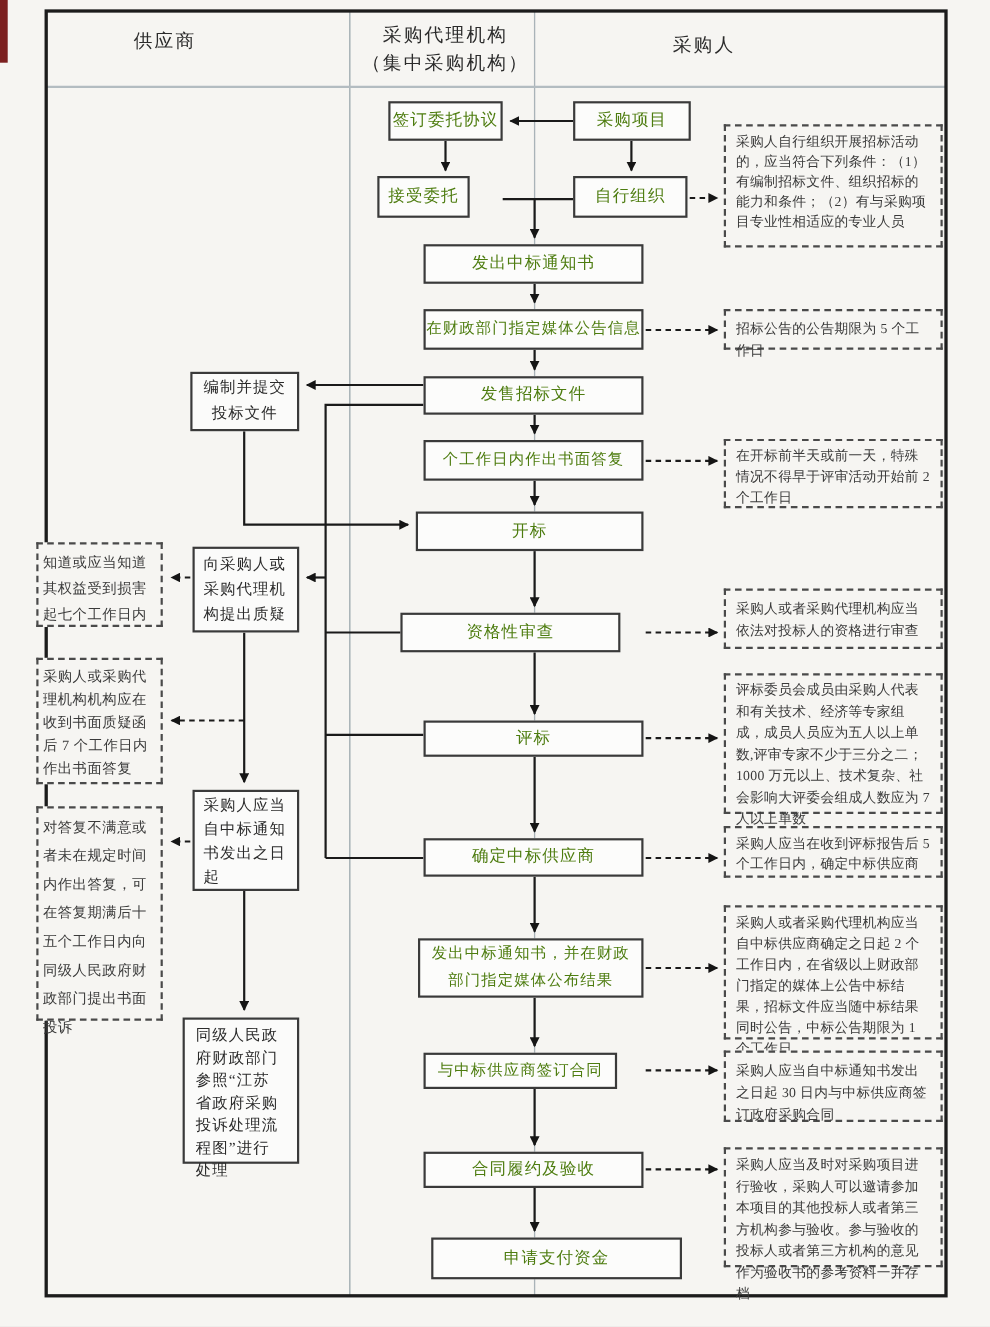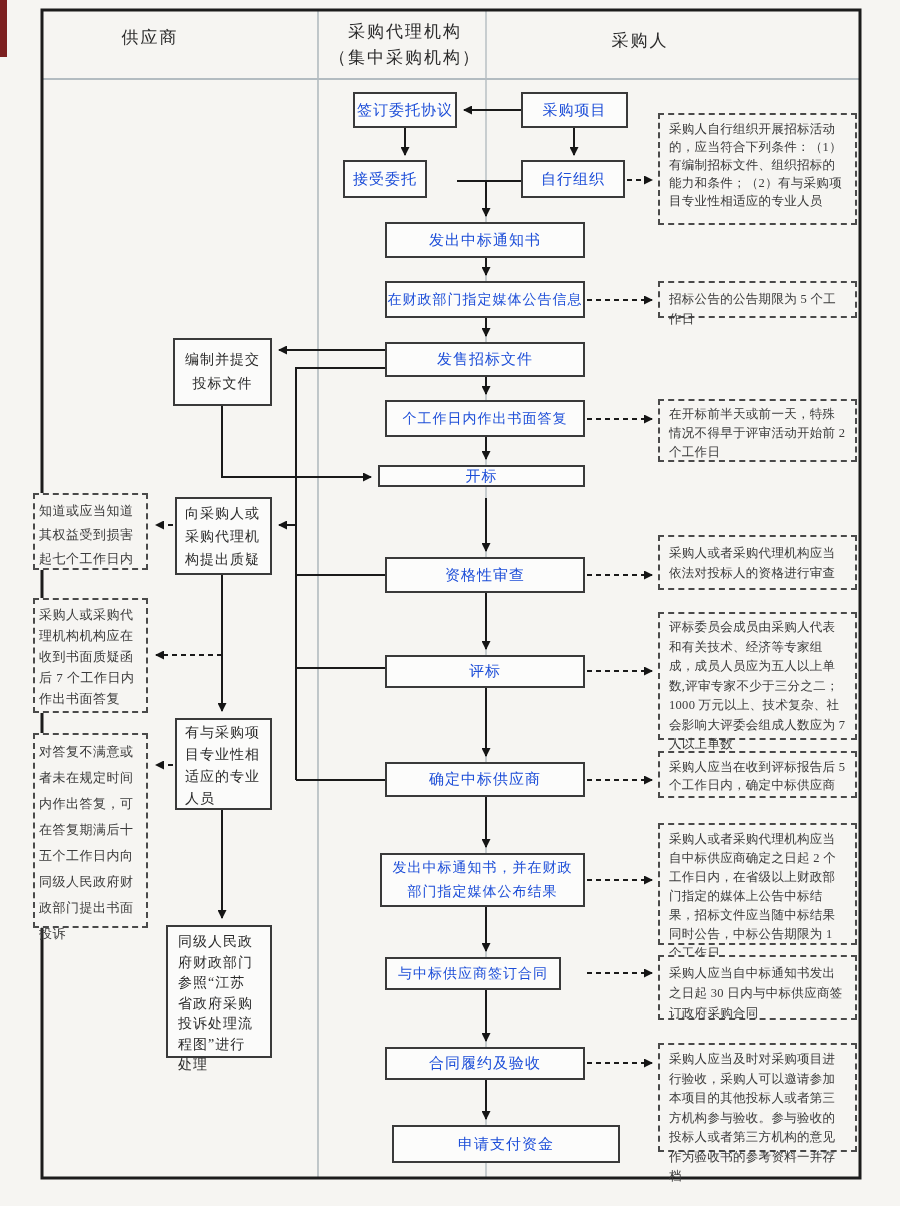--- a/index.html
+++ b/index.html
@@ -7,21 +7,21 @@
     position:relative;width:900px;height:1206px;margin:0 auto;
     background:#f6f5f2;overflow:hidden;
     font-family:"Liberation Serif","DejaVu Serif",serif;
     color:#2e2e2e;
   }
   .abs{position:absolute;}
   .hdr{font-size:17px;letter-spacing:2px;color:#2b2b2b;text-align:center;}
   .node{
     position:absolute;background:#fcfcfb;border:2px solid #3a3a3a;
     display:flex;align-items:center;justify-content:center;text-align:center;
-    font-size:15px;line-height:21px;color:#1d4ed8;letter-spacing:1px;
+    font-size:15px;line-height:21px;color:#4d7c0f;letter-spacing:1px;
     box-sizing:border-box;z-index:5;
   }
   .snode{
     position:absolute;background:#fbfbfa;border:2px solid #3a3a3a;
     font-size:14px;line-height:24px;color:#2b2b2b;letter-spacing:1px;
     box-sizing:border-box;z-index:5;padding:8px 8px;text-align:left;
   }
   .snode.center{display:flex;align-items:center;justify-content:center;text-align:center;padding:4px;}
   .lnote{
     position:absolute;background:#f6f5f2;border:2px dashed #4a4a4a;
@@ -108,32 +108,32 @@
   <div class="abs hdr" style="left:565px;top:29px;width:150px;">采购人</div>
 
   <div class="node" style="left:353px;top:92px;width:104px;height:36px;">签订委托协议</div>
   <div class="node" style="left:521px;top:92px;width:107px;height:36px;">采购项目</div>
   <div class="node" style="left:343px;top:160px;width:84px;height:38px;text-align:center;">接受委托</div>
   <div class="node" style="left:521px;top:160px;width:104px;height:38px;">自行组织</div>
   <div class="node" style="left:385px;top:222px;width:200px;height:36px;">发出中标通知书</div>
   <div class="node" style="left:385px;top:281px;width:200px;height:37px;font-size:14px;">在财政部门指定媒体公告信息</div>
   <div class="node" style="left:385px;top:342px;width:200px;height:35px;">发售招标文件</div>
   <div class="node" style="left:385px;top:400px;width:200px;height:37px;font-size:14px;">个工作日内作出书面答复</div>
-  <div class="node" style="left:378px;top:465px;width:207px;height:22px;">开标</div>
-  <div class="node" style="left:385px;top:557px;width:200px;height:36px;">资格性审查</div>
+  <div class="node" style="left:378px;top:465px;width:207px;height:36px;">开标</div>
+  <div class="node" style="left:364px;top:557px;width:200px;height:36px;">资格性审查</div>
   <div class="node" style="left:385px;top:655px;width:200px;height:33px;">评标</div>
   <div class="node" style="left:385px;top:762px;width:200px;height:35px;">确定中标供应商</div>
   <div class="node" style="left:380px;top:853px;width:205px;height:54px;font-size:14px;line-height:24px;padding:0 6px;">发出中标通知书，并在财政部门指定媒体公布结果</div>
   <div class="node" style="left:385px;top:957px;width:176px;height:33px;font-size:14px;">与中标供应商签订合同</div>
   <div class="node" style="left:385px;top:1047px;width:200px;height:33px;">合同履约及验收</div>
   <div class="node" style="left:392px;top:1125px;width:228px;height:38px;">申请支付资金</div>
 
-  <div class="snode center" style="left:173px;top:338px;width:99px;height:68px;">编制并提交投标文件</div>
+  <div class="snode center" style="left:173px;top:338px;width:99px;height:54px;">编制并提交投标文件</div>
   <div class="snode" style="left:175px;top:497px;width:97px;height:78px;padding:4px 8px;line-height:23px;font-family:Liberation Mono, monospace;">向采购人或采购代理机构提出质疑</div>
-  <div class="snode" style="left:175px;top:718px;width:97px;height:92px;padding:2px 8px;line-height:22px;">有与采购项目专业性相适应的专业人员</div>
+  <div class="snode" style="left:175px;top:718px;width:97px;height:92px;padding:2px 8px;line-height:22px;">采购人应当自中标通知书发出之日起</div>
   <div class="snode" style="left:166px;top:925px;width:106px;height:133px;padding:5px 10px;line-height:20.5px;">同级人民政府财政部门参照“江苏省政府采购投诉处理流程图”进行处理</div>
 
   <div class="lnote" style="left:33px;top:493px;width:115px;height:77px;line-height:24px;">知道或应当知道其权益受到损害起七个工作日内</div>
   <div class="lnote" style="left:33px;top:598px;width:115px;height:115px;line-height:21px;">采购人或采购代理机构机构应在收到书面质疑函后 7 个工作日内作出书面答复</div>
   <div class="lnote" style="left:33px;top:733px;width:115px;height:195px;line-height:26px;">对答复不满意或者未在规定时间内作出答复，可在答复期满后十五个工作日内向同级人民政府财政部门提出书面投诉</div>
 
   <div class="rnote" style="left:658px;top:113px;width:199px;height:112px;line-height:18px;padding:5px 9px;">采购人自行组织开展招标活动的，应当符合下列条件：（1）有编制招标文件、组织招标的能力和条件；（2）有与采购项目专业性相适应的专业人员</div>
   <div class="rnote" style="left:658px;top:281px;width:199px;height:37px;">招标公告的公告期限为 5 个工作日</div>
   <div class="rnote" style="left:658px;top:399px;width:199px;height:63px;line-height:19px;padding:4px 9px;">在开标前半天或前一天，特殊情况不得早于评审活动开始前 2 个工作日</div>
   <div class="rnote" style="left:658px;top:535px;width:199px;height:55px;">采购人或者采购代理机构应当依法对投标人的资格进行审查</div>

